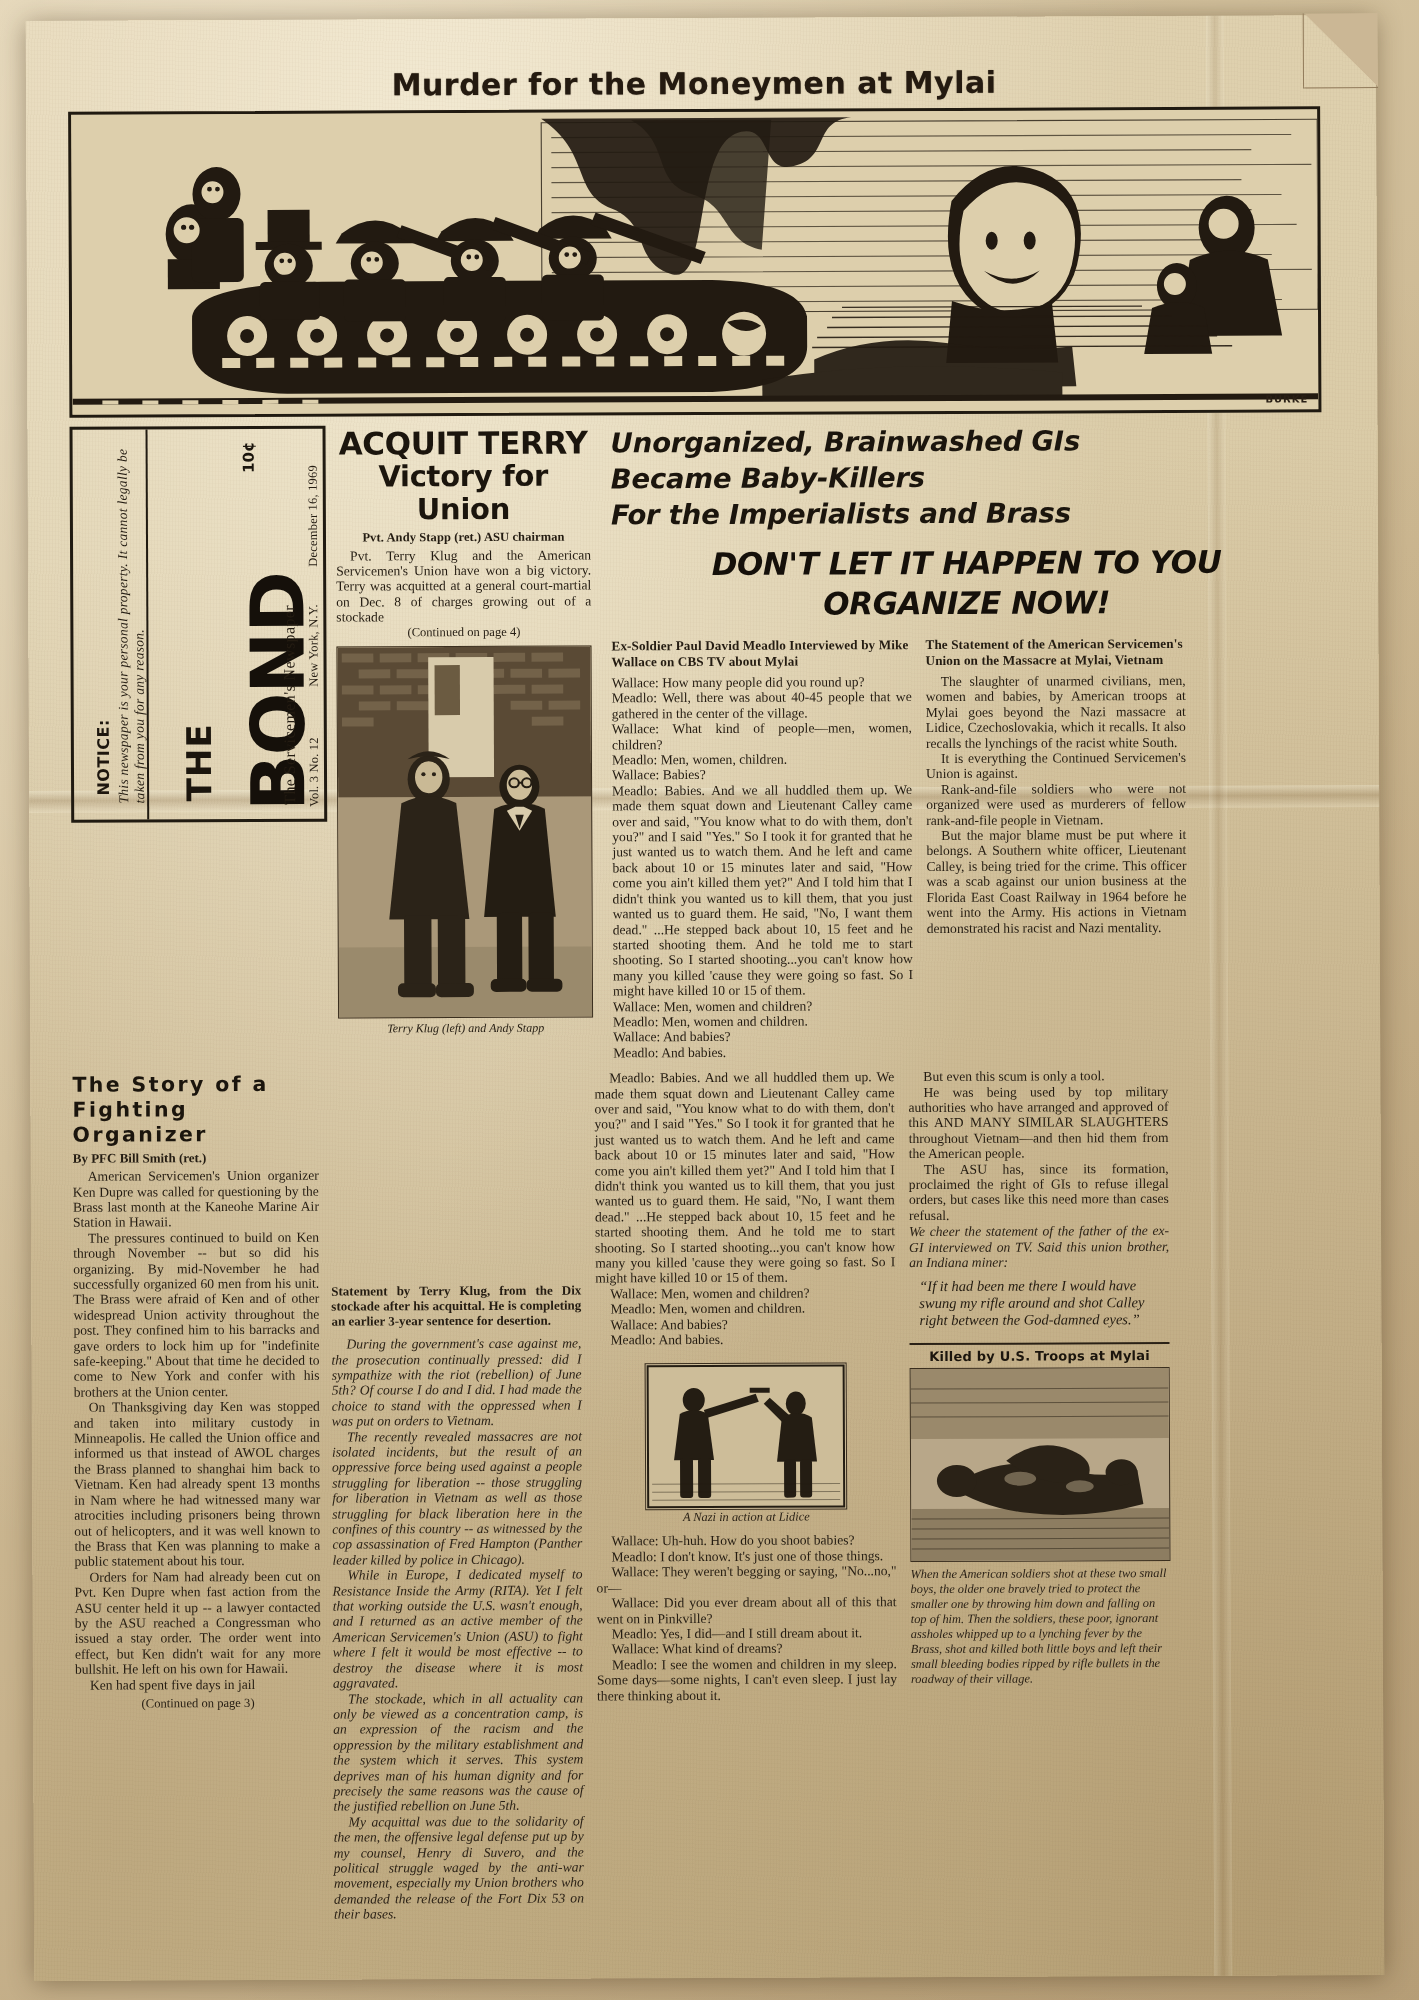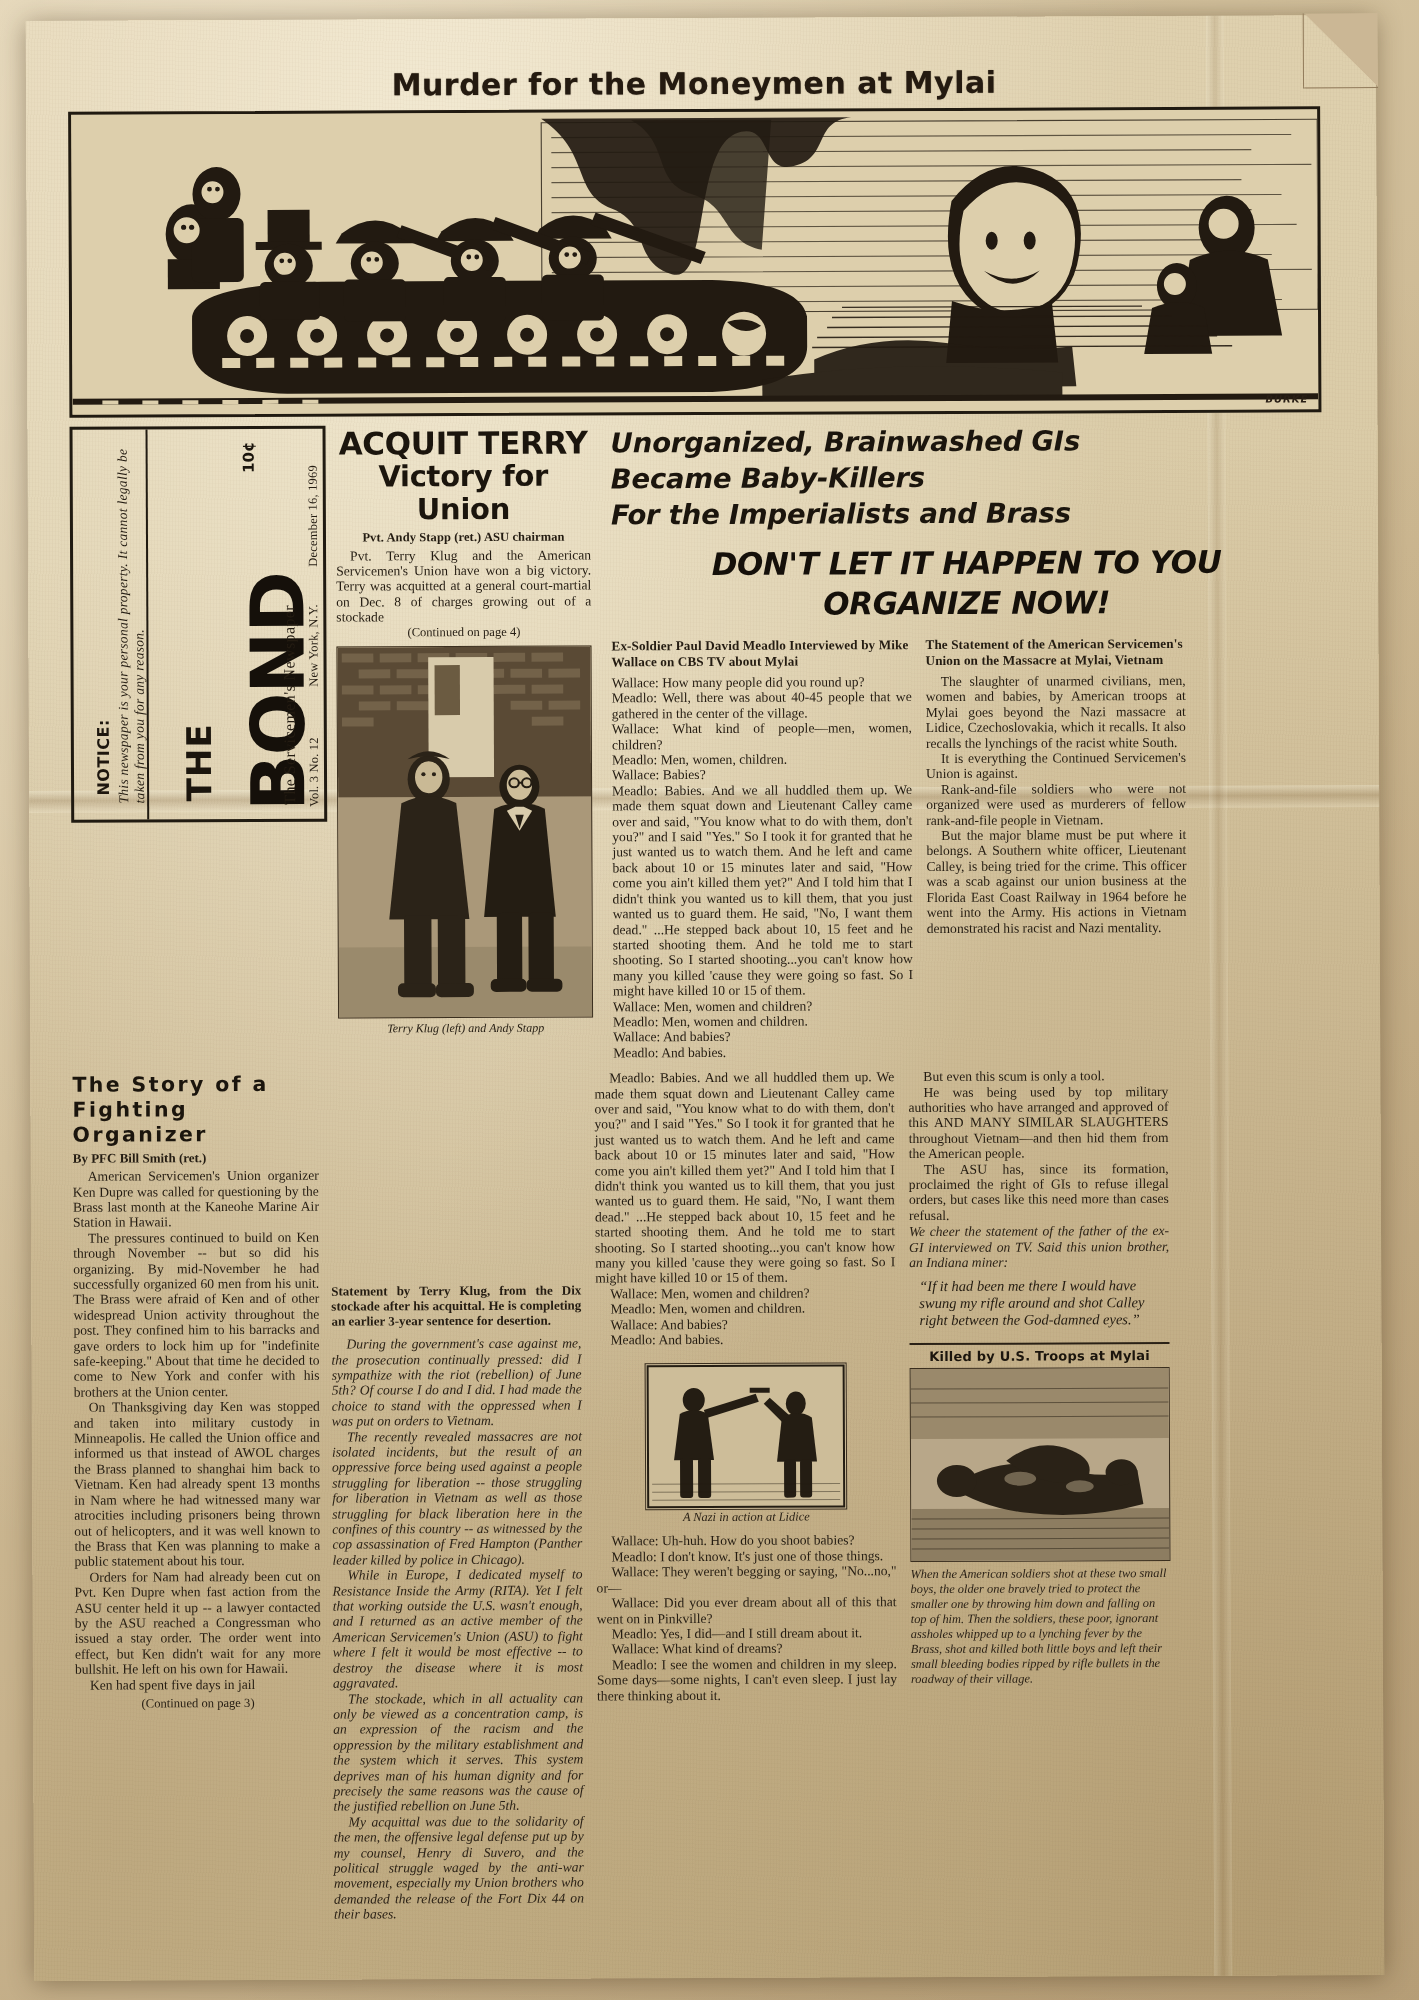--- a/index.html
+++ b/index.html
@@ -45,21 +45,21 @@
   .content{position:absolute;left:42px;top:30px;width:1252px;}
 
   .banner{font-family:"DejaVu Sans",sans-serif;font-weight:bold;font-size:30px;
     letter-spacing:.5px;text-align:center;color:#241a10;margin:18px 0 8px 0;
     text-shadow:0 0 1px rgba(40,28,14,.6);}
 
   
   .cartoon{position:relative;height:300px;border:3px solid #201a11;background:#ddcfac;overflow:hidden;}
   .cartoon svg{display:block;width:100%;height:100%;}
   .cartoon .sig{position:absolute;right:10px;bottom:5px;font-family:"DejaVu Sans",sans-serif;
-    font-size:10px;font-weight:bold;color:#2a2016;letter-spacing:1px;font-style:italic;}
+    font-size:10px;font-weight:bold;color:#2a2016;letter-spacing:1px;}
 
   
   .headband{display:flex;margin-top:9px;}
   .masthead{width:250px;border:3px solid #201a11;position:relative;height:390px;flex:none;}
   .mast-notice{position:absolute;left:0;top:0;width:73px;height:100%;border-right:2px solid #201a11;}
   .mast-rot{position:absolute;transform-origin:0 0;white-space:nowrap;}
   .notice-hd{font-family:"DejaVu Sans",sans-serif;font-weight:bold;font-size:16px;letter-spacing:.5px;color:#1d160e;}
   .notice-tx{font-family:"Liberation Serif",serif;font-style:italic;font-size:13.5px;color:#241c12;letter-spacing:.3px;}
   .mast-body{position:absolute;left:75px;top:0;right:0;height:100%;}
   .mast-the{font-family:"DejaVu Sans",sans-serif;font-weight:bold;font-size:34px;letter-spacing:1px;color:#1b150d;}
@@ -449,21 +449,21 @@
        <div class="contp">(Continued on page 3)</div>
      </div>
 
      <div class="lcol" style="width:250px;padding-right:14px;padding-top:212px;">
        <div class="stmt">Statement by Terry Klug, from the Dix stockade after his acquittal. He is completing an earlier 3-year sentence for desertion.</div>
        <div style="height:8px"></div>
        <p class="type">During the government's case against me, the prosecution continually pressed: did I sympathize with the riot (rebellion) of June 5th? Of course I do and I did. I had made the choice to stand with the oppressed when I was put on orders to Vietnam.</p>
        <p class="type">The recently revealed massacres are not isolated incidents, but the result of an oppressive force being used against a people struggling for liberation -- those struggling for liberation in Vietnam as well as those struggling for black liberation here in the confines of this country -- as witnessed by the cop assassination of Fred Hampton (Panther leader killed by police in Chicago).</p>
        <p class="type">While in Europe, I dedicated myself to Resistance Inside the Army (RITA). Yet I felt that working outside the U.S. wasn't enough, and I returned as an active member of the American Servicemen's Union (ASU) to fight where I felt it would be most effective -- to destroy the disease where it is most aggravated.</p>
        <p class="type">The stockade, which in all actuality can only be viewed as a concentration camp, is an expression of the racism and the oppression by the military establishment and the system which it serves. This system deprives man of his human dignity and for precisely the same reasons was the cause of the justified rebellion on June 5th.</p>
-       <p class="type">My acquittal was due to the solidarity of the men, the offensive legal defense put up by my counsel, Henry di Suvero, and the political struggle waged by the anti-war movement, especially my Union brothers who demanded the release of the Fort Dix 44 on their bases.</p>
+       <p class="type">My acquittal was due to the solidarity of the men, the offensive legal defense put up by my counsel, Henry di Suvero, and the political struggle waged by the anti-war movement, especially my Union brothers who demanded the release of the Fort Dix 53 on their bases.</p>
      </div>
 
      <div class="lcol" style="width:300px;padding-right:14px;">
        <p class="dlg">Meadlo: Babies. And we all huddled them up. We made them squat down and Lieutenant Calley came over and said, "You know what to do with them, don't you?" and I said "Yes." So I took it for granted that he just wanted us to watch them. And he left and came back about 10 or 15 minutes later and said, "How come you ain't killed them yet?" And I told him that I didn't think you wanted us to kill them, that you just wanted us to guard them. He said, "No, I want them dead." ...He stepped back about 10, 15 feet and he started shooting them. And he told me to start shooting. So I started shooting...you can't know how many you killed 'cause they were going so fast. So I might have killed 10 or 15 of them.</p>
        <p class="dlg">Wallace: Men, women and children?</p>
        <p class="dlg">Meadlo: Men, women and children.</p>
        <p class="dlg">Wallace: And babies?</p>
        <p class="dlg">Meadlo: And babies.</p>
 
        <div class="photo" style="height:145px;width:200px;margin:16px auto 0;">

